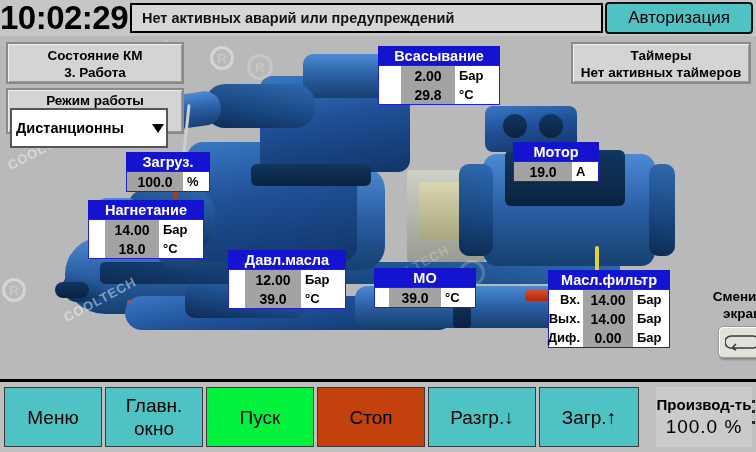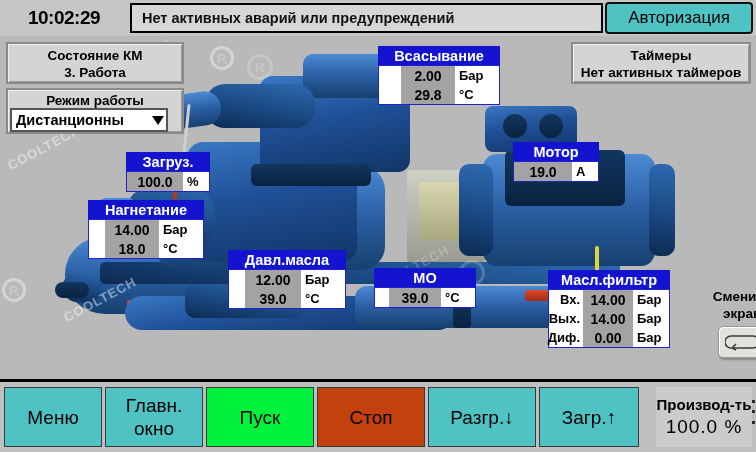--- a/index.html
+++ b/index.html
@@ -27,21 +27,21 @@
     background: #c6c6c6;
     display: flex;
     align-items: center;
   }
   #clock {
     width: 128px;
     height: 36px;
     display: flex;
     align-items: center;
     justify-content: center;
-    font-size: 19px;
+    font-size: 33px;
     font-weight: bold;
     letter-spacing: -0.5px;
     color: #000;
     font-family: "Liberation Sans", sans-serif;
   }
   #alarmbar {
     flex: 1;
     height: 30px;
     margin: 0 2px;
     background: #d6d6d6;
@@ -366,21 +366,21 @@
     <div class="wm-ring" style="left:210px; top:10px; width:24px; height:24px; border-color:rgba(255,255,255,0.4);"></div>
 
     <div class="greybox" id="status-box" style="left:6px; top:6px; width:178px; height:42px; padding-top:3px;">
       <div class="line">Состояние КМ</div>
       <div class="line">3. Работа</div>
     </div>
 
     <div class="greybox" id="mode-box" style="left:6px; top:52px; width:178px; height:46px; padding-top:2px;">
       <div class="line">Режим работы</div>
     </div>
-    <div class="combo" style="left:10px; top:72px; width:158px; height:24px;text-align:right;">
+    <div class="combo" style="left:10px; top:72px; width:158px; height:40px;text-align:right;">
       <span>Дистанционны</span>
       <span class="arrow"></span>
     </div>
 
     <div class="greybox" id="timers-box" style="left:571px; top:6px; width:180px; height:42px; padding-top:3px;">
       <div class="line">Таймеры</div>
       <div class="line">Нет активных таймеров</div>
     </div>
 
     <div class="panel" style="left:378px; top:10px; width:122px;">

